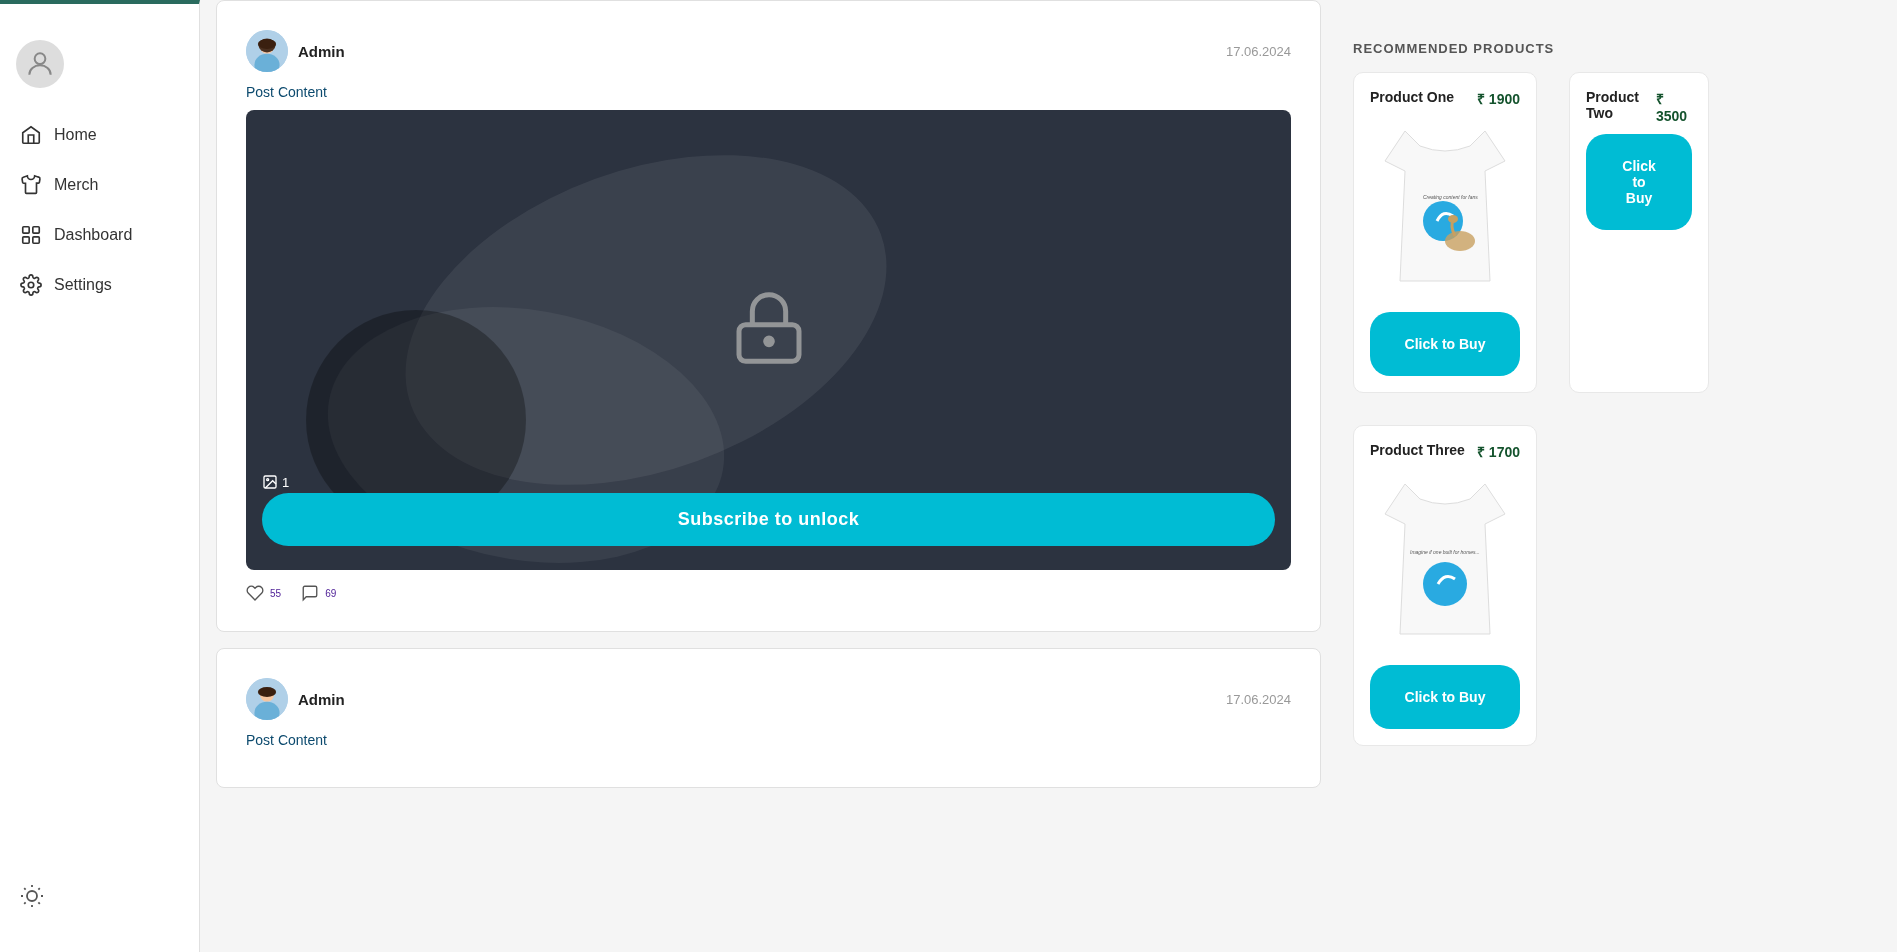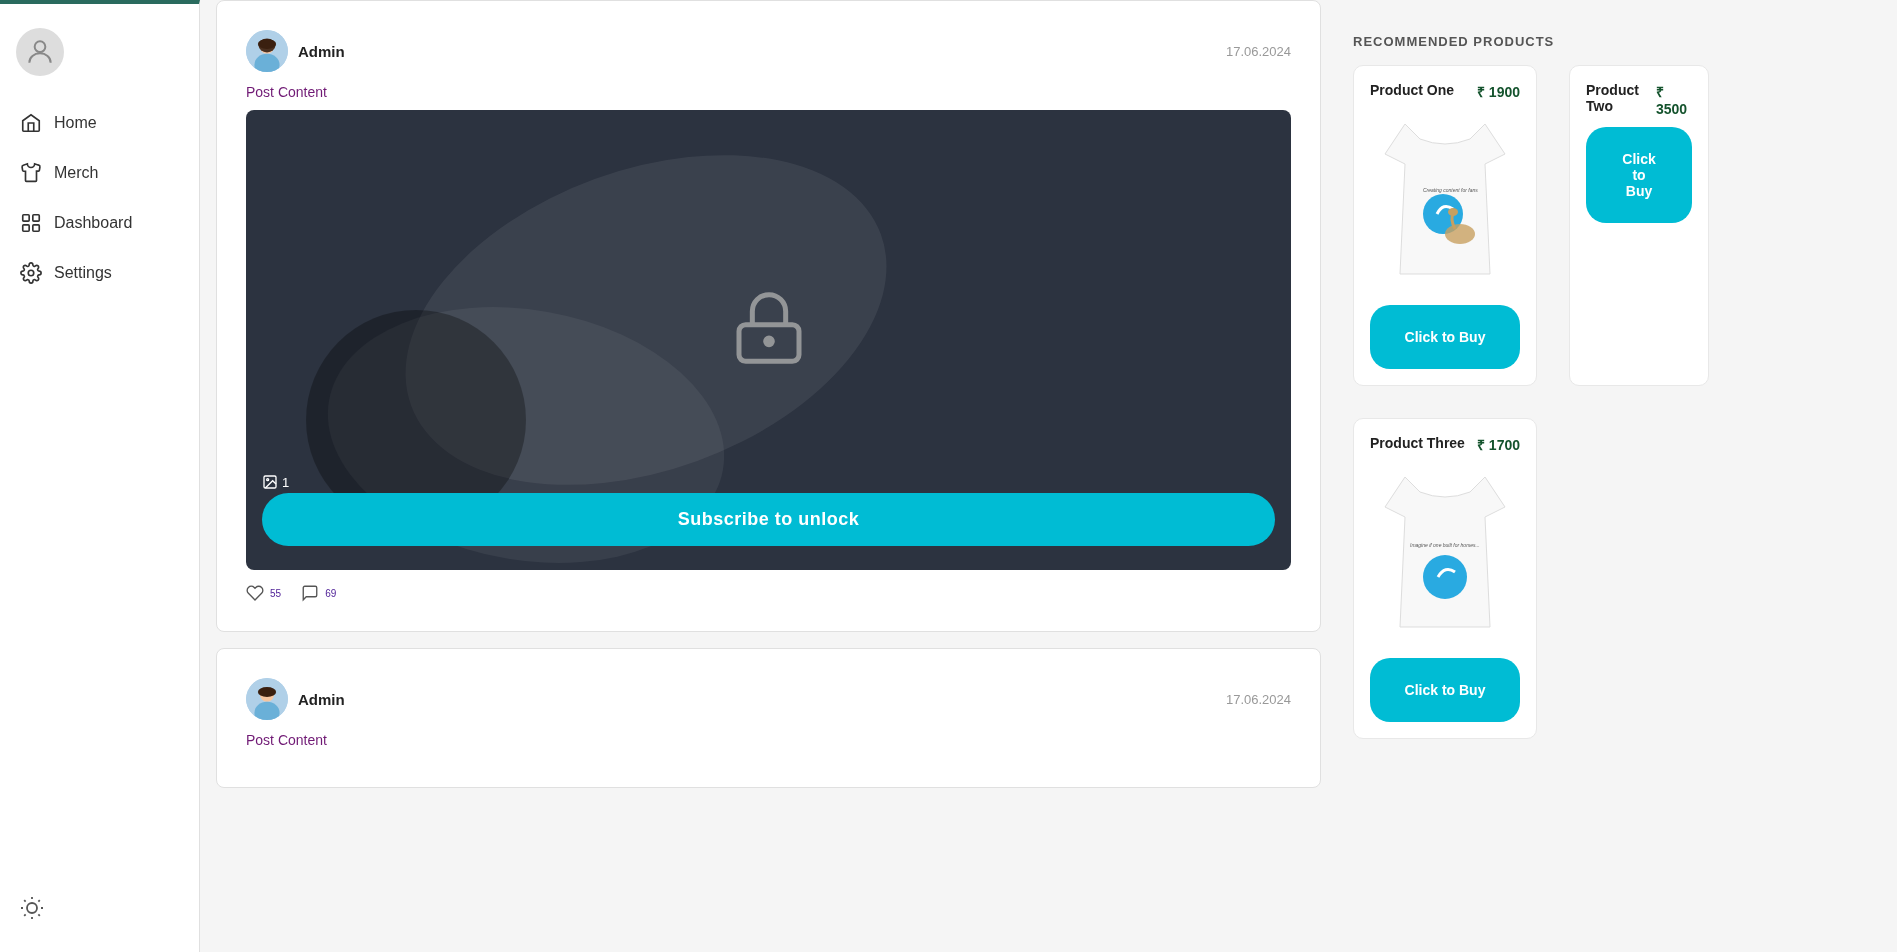--- a/index.html
+++ b/index.html
@@ -5,21 +5,21 @@
     * { box-sizing: border-box; margin: 0; padding: 0; }
     body { font-family: -apple-system, BlinkMacSystemFont, 'Segoe UI', sans-serif; background: #f5f5f5; display: flex; height: 952px; overflow: hidden; }
 
     
     .sidebar {
       width: 200px;
       background: #fff;
       border-right: 1px solid #e0e0e0;
       display: flex;
       flex-direction: column;
-      padding: 16px 0;
+      padding: 28px 0;
       flex-shrink: 0;
       border-top: 4px solid #2a6b5e;
     }
     .sidebar-avatar {
       width: 48px; height: 48px;
       border-radius: 50%;
       background: #ddd;
       display: flex; align-items: center; justify-content: center;
       margin: 8px 16px 24px 16px;
       overflow: hidden;
@@ -83,21 +83,21 @@
       font-size: 15px;
       font-weight: 600;
       color: #222;
     }
     .post-date {
       font-size: 13px;
       color: #999;
     }
     .post-content-label {
       font-size: 14px;
-      color: #701a75;
+      color: #0c4a6e;
       margin-bottom: 10px;
       cursor: pointer;
     }
 
     
     .locked-content {
       background: #2c3340;
       border-radius: 8px;
       position: relative;
       height: 460px;
@@ -195,21 +195,21 @@
       overflow-y: auto;
       background: #f5f5f5;
     }
     .recommended-title {
       font-size: 13px;
       font-weight: 700;
       color: #555;
       letter-spacing: 1px;
       text-transform: uppercase;
       margin-bottom: 16px;
-      margin-top: 18px;
+      margin-top: 25px;
     }
     .products-grid {
       display: grid;
       grid-template-columns: 1fr 1fr 1fr;
       gap: 32px;
     }
     .product-card {
       background: #fff;
       border-radius: 10px;
       padding: 16px;

